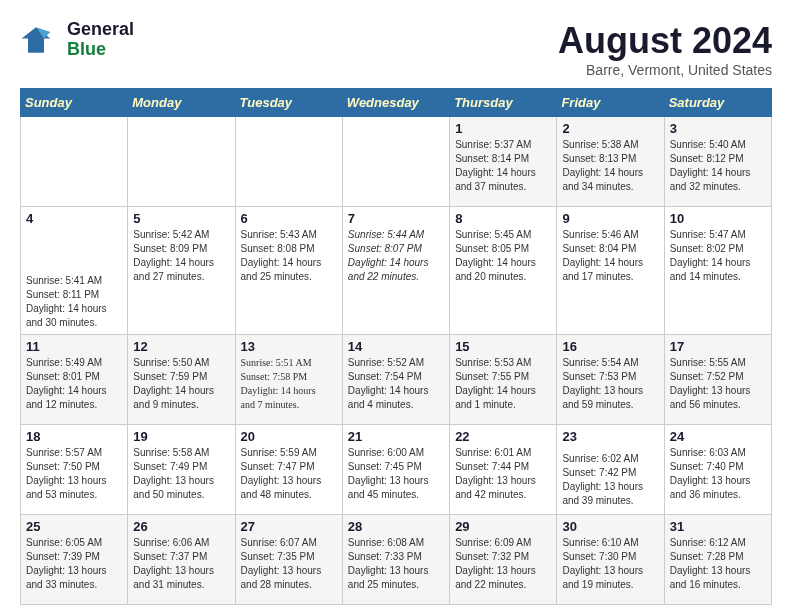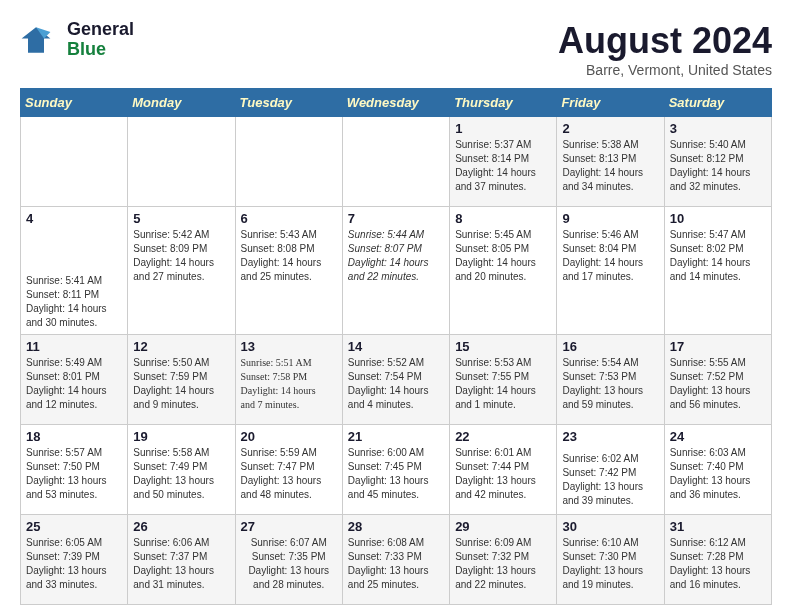--- a/index.html
+++ b/index.html
@@ -319,21 +319,21 @@
         </td>
         <td>
           <span class="day-num">26</span>
           <div class="cell-content" style="white-space: pre-line;">Sunrise: 6:06 AM
 Sunset: 7:37 PM
 Daylight: 13 hours
 and 31 minutes.</div>
         </td>
         <td>
           <span class="day-num">27</span>
-          <div class="cell-content" style="white-space: pre-line; text-align: center;">Sunrise: 6:07 AM
+          <div class="cell-content" style="white-space: pre-line;">Sunrise: 6:07 AM
 Sunset: 7:35 PM
 Daylight: 13 hours
 and 28 minutes.</div>
         </td>
         <td>
           <span class="day-num">28</span>
           <div class="cell-content" style="white-space: pre-line;">Sunrise: 6:08 AM
 Sunset: 7:33 PM
 Daylight: 13 hours
 and 25 minutes.</div>

